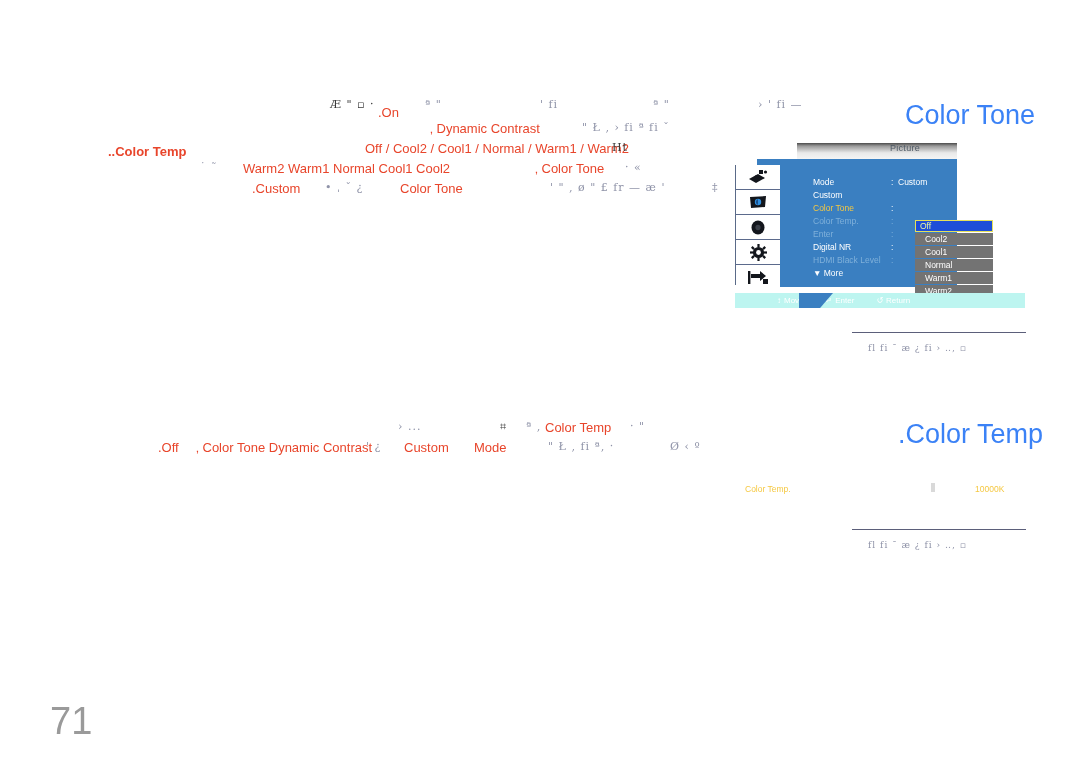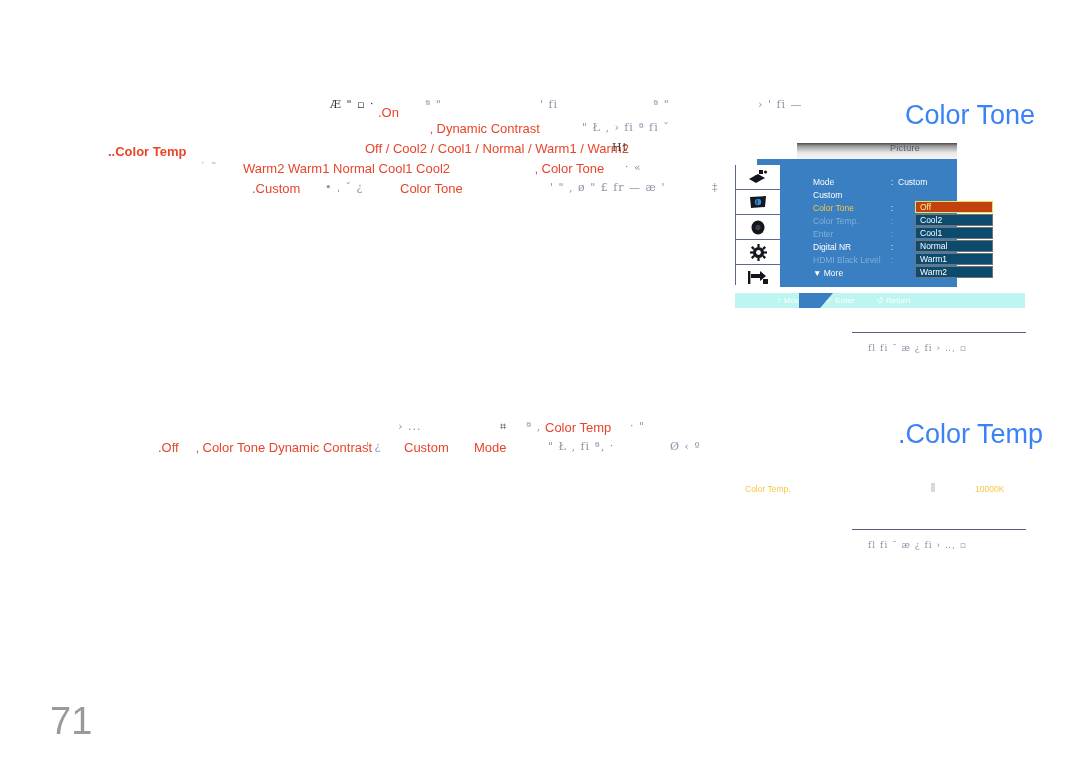--- a/index.html
+++ b/index.html
@@ -99,28 +99,29 @@
     position:absolute;
     width:78px;
   }
   .osd-opt{
     height:12px;
     font-size:8.5px;
     color:#ffffff;
     display:flex;align-items:center;
     padding-left:4px;
     background:#0c4a6e;
-    border:1px solid #737373;
+    border:6px solid #737373;
     box-sizing:border-box;
     margin-bottom:1px;
   }
   .osd-opt.sel{
-    background:#c2410c;
+    background:#1d4ed8;
     border:1px solid #e6e05a;
     color:#e9f7a0;
+    margin-top:19px;
   }
 
   .osd-footer{
     position:absolute;
     background:#bdf5f0;
     height:15px;
     display:flex;align-items:center;
     font-size:8px;color:#ffffff;
     gap:22px;padding-left:42px;
     box-sizing:border-box;

